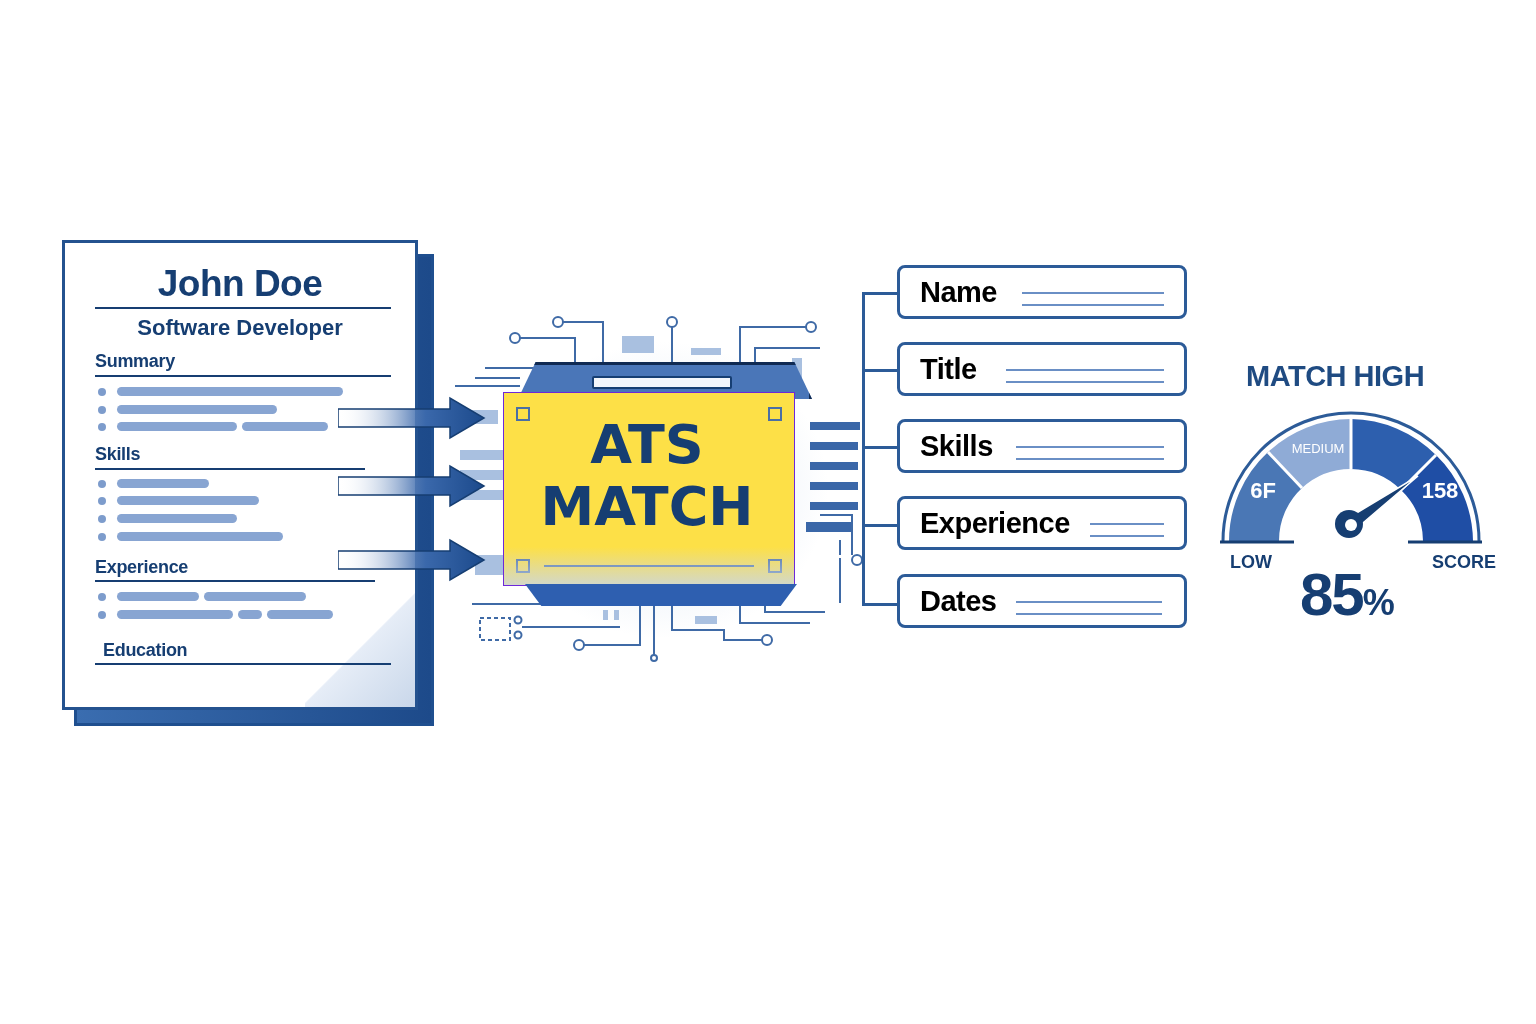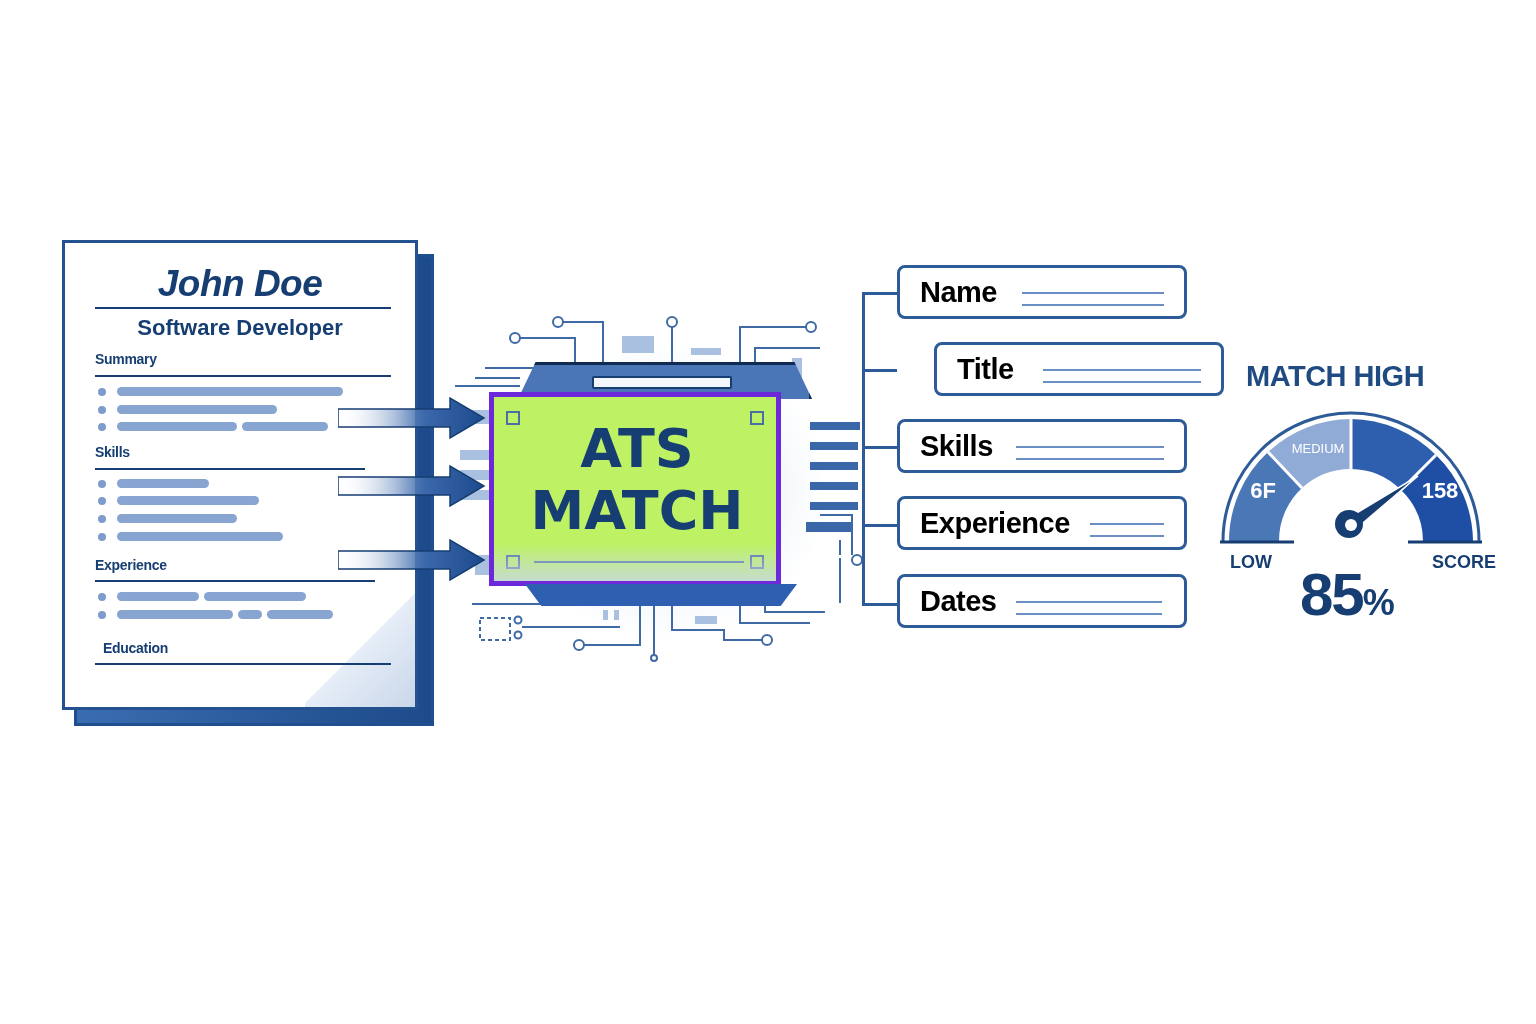--- a/index.html
+++ b/index.html
@@ -7,37 +7,37 @@
          font-family:"Liberation Sans", "DejaVu Sans", sans-serif; color:#163e72; }
   .abs { position:absolute; }
   
   .doc-back { left:74px; top:254px; width:354px; height:466px; border:3px solid #1f4f8f;
               background:linear-gradient(90deg,#3a6db0,#1d4a8a); }
   .doc { left:62px; top:240px; width:356px; height:470px; background:#fff;
          border:3px solid #24528f; box-sizing:border-box; }
   .doc-fold { right:0; bottom:0; width:110px; height:120px;
               background:linear-gradient(135deg, rgba(255,255,255,0) 50%, #e6edf7 51%, #c9d7ea 100%); }
   .doc-name { left:0; width:350px; top:20px; text-align:center; font-size:37px; font-weight:bold;
-              color:#163e72; letter-spacing:-0.5px;font-style:italic; }
+              color:#163e72; letter-spacing:-0.5px; }
   .doc-rule { height:2px; background:#163e72; }
   .doc-sub { left:0; width:350px; top:72px; text-align:center; font-size:22px; font-weight:bold; color:#163e72; }
-  .sec-title { left:30px; font-size:14px; font-weight:bold; color:#163e72; letter-spacing:-0.3px; }
+  .sec-title { left:30px; font-size:18px; font-weight:bold; color:#163e72; letter-spacing:-0.3px; }
   .bullet { width:8px; height:8px; border-radius:50%; background:#7d9ccc; }
   .bar { height:9px; border-radius:5px; background:#88a5d2; }
 
   
   .arrow { width:150px; height:44px; }
   
   .glow { left:500px; top:340px; width:330px; height:300px;
           background:radial-gradient(ellipse at center, rgba(190,208,232,0.55), rgba(255,255,255,0) 70%); }
   .parser-top { left:518px; top:362px; width:288px; height:34px;
                 background:#4a76b8; border:3px solid #102a52; border-bottom:none;
                 clip-path:polygon(6% 0, 94% 0, 100% 100%, 0 100%); }
-  .parser-body { left:489px; top:392px; width:292px; height:194px; background:#bef264;
-                 border:5px solid #6d28d9; box-sizing:border-box; }
+  .parser-body { left:503px; top:392px; width:292px; height:194px; background:#fde047;
+                 border:1px solid #6d28d9; box-sizing:border-box; }
   .parser-bottom { left:525px; top:584px; width:272px; height:22px; background:#2e5fb0;
                    clip-path:polygon(0 0,100% 0,94% 100%,6% 100%); }
   .parser-title { left:0; width:286px; text-align:center; font-weight:bold; color:#163e72;
                   font-family:"DejaVu Sans", sans-serif; }
   .corner-box { width:10px; height:10px; border:2px solid #4a6fa5; }
 
   
   .tree-line { background:#2c5b98; }
   .field { left:897px; width:290px; height:54px; border:3px solid #2c5b98; border-radius:8px;
            box-sizing:border-box; background:#fff; }
@@ -187,21 +187,21 @@
 <div class="abs tree-line" style="left:862px;top:369px;width:35px;height:3px;"></div>
 <div class="abs tree-line" style="left:862px;top:446px;width:35px;height:3px;"></div>
 <div class="abs tree-line" style="left:862px;top:524px;width:35px;height:3px;"></div>
 <div class="abs tree-line" style="left:862px;top:603px;width:35px;height:3px;"></div>
 
 <div class="abs field" style="top:265px;">
   <div class="abs field-label">Name</div>
   <div class="abs field-line" style="left:122px;top:24px;width:142px;"></div>
   <div class="abs field-line" style="left:122px;top:36px;width:142px;"></div>
 </div>
-<div class="abs field" style="top:342px;margin-left:37px;">
+<div class="abs field" style="top:342px;">
   <div class="abs field-label">Title</div>
   <div class="abs field-line" style="left:106px;top:24px;width:158px;"></div>
   <div class="abs field-line" style="left:106px;top:36px;width:158px;"></div>
 </div>
 <div class="abs field" style="top:419px;">
   <div class="abs field-label">Skills</div>
   <div class="abs field-line" style="left:116px;top:24px;width:148px;"></div>
   <div class="abs field-line" style="left:116px;top:36px;width:148px;"></div>
 </div>
 <div class="abs field" style="top:496px;">

